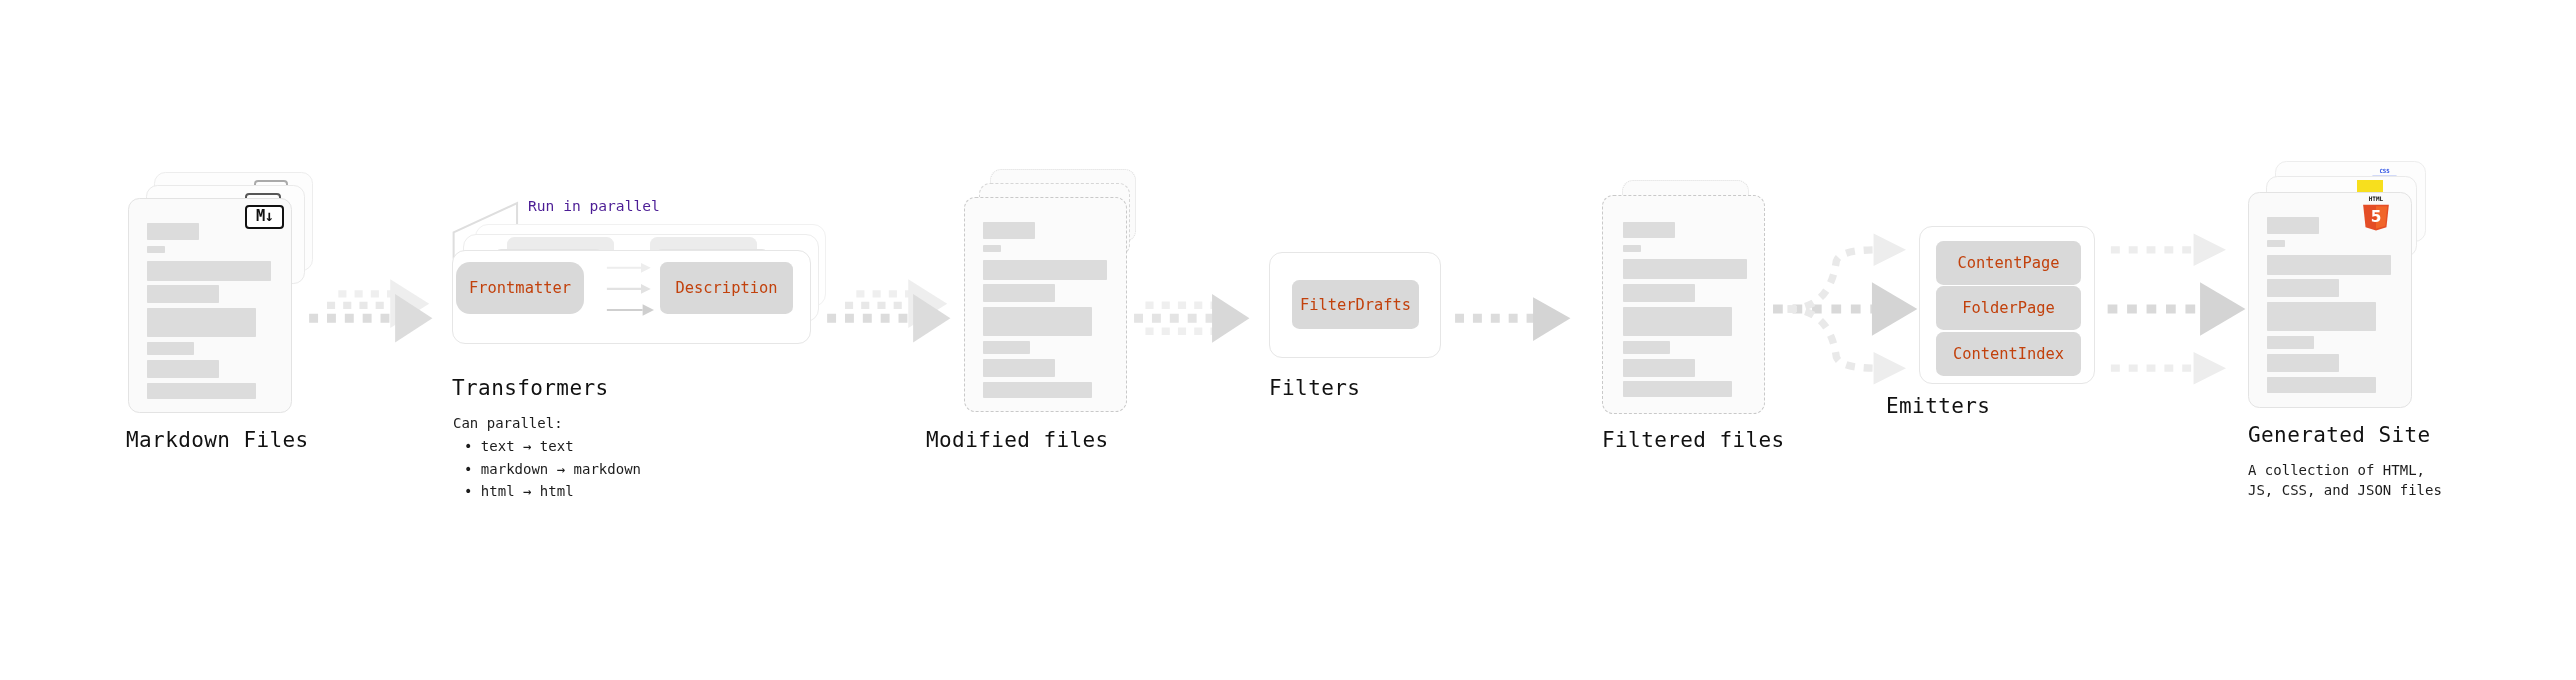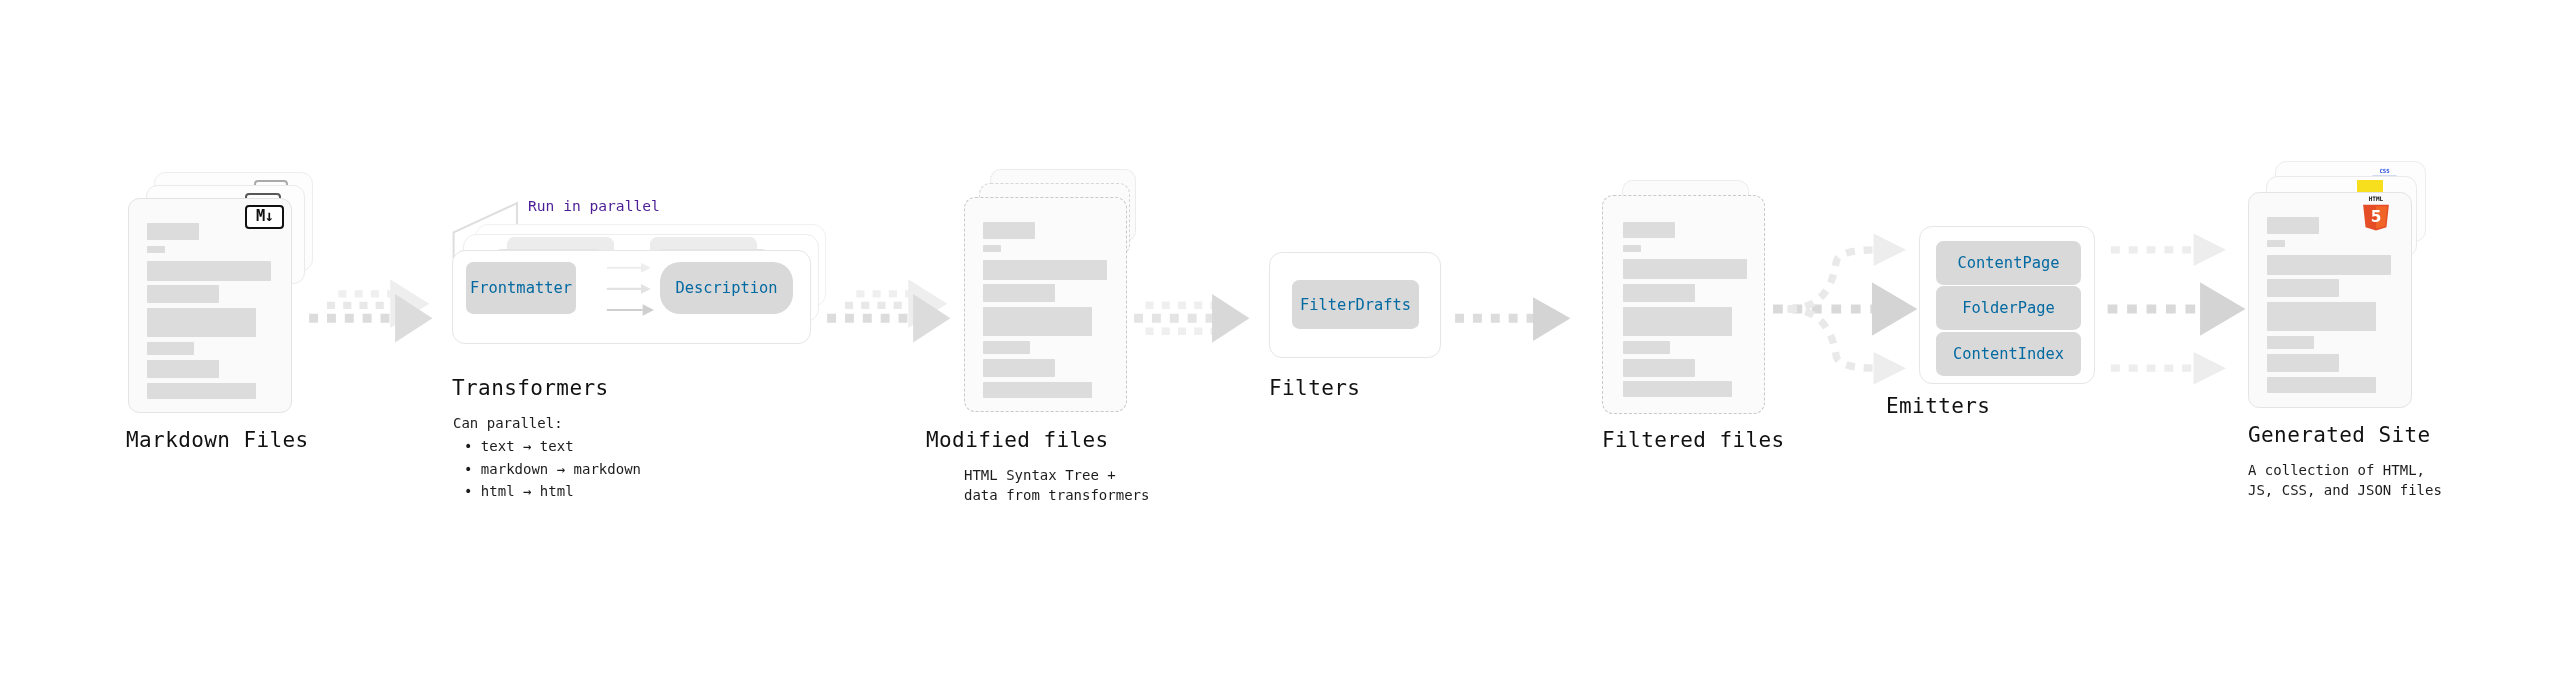--- a/index.html
+++ b/index.html
@@ -80,21 +80,21 @@
   .group-box.g1 { border-color: #f1f1f1; }
   .group-box.g2 { border-color: #ededed; }
 
   .chip {
     position: absolute;
     background: #d9d9d9;
     border-radius: 7.3px;
     display: flex;
     align-items: center;
     justify-content: center;
-    color: #0369a1;
+    color: #c2410c;
     font-size: 15.4px;
     box-sizing: border-box;
     white-space: nowrap;
   }
   .chip.gh1 { background: #ececec; color: transparent; }
   .chip.gh2 { background: #e4e4e4; color: transparent; }
 
   
   .title {
     position: absolute;
@@ -177,22 +177,22 @@
 
   <svg class="node" style="left:605px; top:258px;" width="98" height="65" viewBox="0 0 120 80">
     <line x1="2" y1="12" x2="44" y2="12" stroke="#ededed" stroke-width="2.5"></line>
     <polygon points="44,6 56,12 44,18" fill="#ededed"></polygon>
     <line x1="2" y1="38" x2="44" y2="38" stroke="#e2e2e2" stroke-width="2.5"></line>
     <polygon points="44,32 56,38 44,44" fill="#e2e2e2"></polygon>
     <line x1="2" y1="64" x2="46" y2="64" stroke="#cfcfcf" stroke-width="2.5"></line>
     <polygon points="46,57 60,64 46,71" fill="#cfcfcf"></polygon>
   </svg>
 
-  <div class="chip" style="left:466px; top:262px; width:110px; height:52px;">Frontmatter</div>
-  <div class="chip" style="left:660px; top:262px; width:133px; height:52px;border-radius:20px;">Description</div>
+  <div class="chip" style="left:456px; top:262px; width:128px; height:52px;border-radius:14px;">Frontmatter</div>
+  <div class="chip" style="left:660px; top:262px; width:133px; height:52px;">Description</div>
 
   <div class="title" style="left:452px; top:376px;">Transformers</div>
   <div class="subtitle" style="left:453px; top:413px;">Can parallel:</div>
   <div class="bullets" style="left:464px; top:435px;">• text → text</div>
   <div class="bullets" style="left:464px; top:458px;">• markdown → markdown</div>
   <div class="bullets" style="left:464px; top:480px;">• html → html</div>
 
   <svg class="node" style="left:827px; top:268px;" width="126" height="73" viewBox="0 0 155 90">
     <line x1="0" y1="62" x2="112" y2="62" stroke="#dcdcdc" stroke-width="11" stroke-dasharray="11 11"></line>
     <line x1="22" y1="46" x2="112" y2="46" stroke="#e8e8e8" stroke-width="9" stroke-dasharray="10 10"></line>
@@ -209,22 +209,20 @@
       <div class="bar" style="left:18px; top:47px; width:18px; height:6.5px;"></div>
       <div class="bar" style="left:18px; top:62px; width:124px; height:19.5px;"></div>
       <div class="bar" style="left:18px; top:86px; width:72px; height:18px;"></div>
       <div class="bar" style="left:18px; top:109px; width:109px; height:29px;"></div>
       <div class="bar" style="left:18px; top:143px; width:47px; height:13px;"></div>
       <div class="bar" style="left:18px; top:161px; width:72px; height:18px;"></div>
       <div class="bar" style="left:18px; top:184px; width:109px; height:16.3px;"></div>
     </div>
   </div>
   <div class="title" style="left:926px; top:428px;text-align:center;">Modified files</div>
-  <div class="subtitle" style="left:964px; top:465px;">HTML Syntax Tree +
-data from transformers</div>
 
   <svg class="node" style="left:1134px; top:276px;" width="122" height="65" viewBox="0 0 150 80">
     <line x1="0" y1="52" x2="100" y2="52" stroke="#e4e4e4" stroke-width="11" stroke-dasharray="11 11"></line>
     <line x1="14" y1="36" x2="100" y2="36" stroke="#efefef" stroke-width="9" stroke-dasharray="10 10"></line>
     <line x1="14" y1="68" x2="100" y2="68" stroke="#efefef" stroke-width="9" stroke-dasharray="10 10"></line>
     <polygon points="96,22 142,52 96,82" fill="#d8d8d8"></polygon>
   </svg>
 
   <div class="group-box" style="left:1269px; top:252px; width:172px; height:106px; border-color:#e6e6e6;"></div>
   <div class="chip" style="left:1292px; top:280px; width:127px; height:49px;">FilterDrafts</div>

